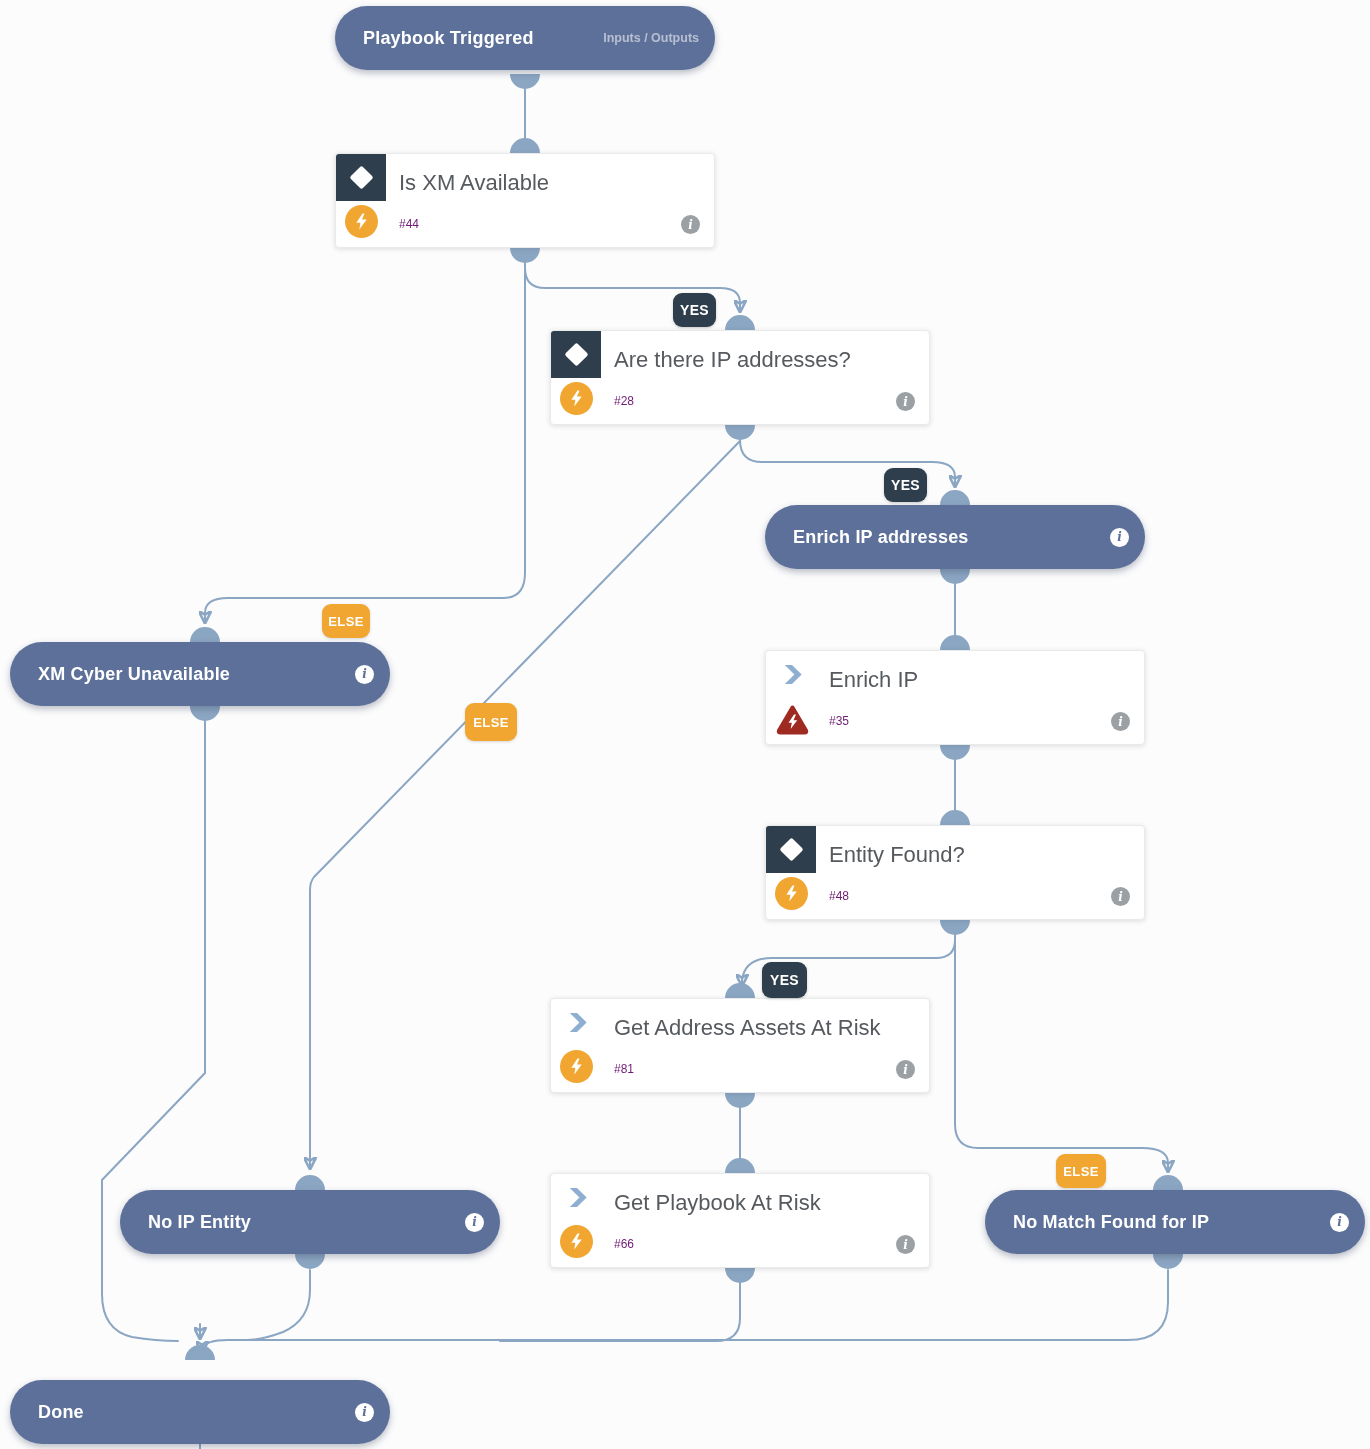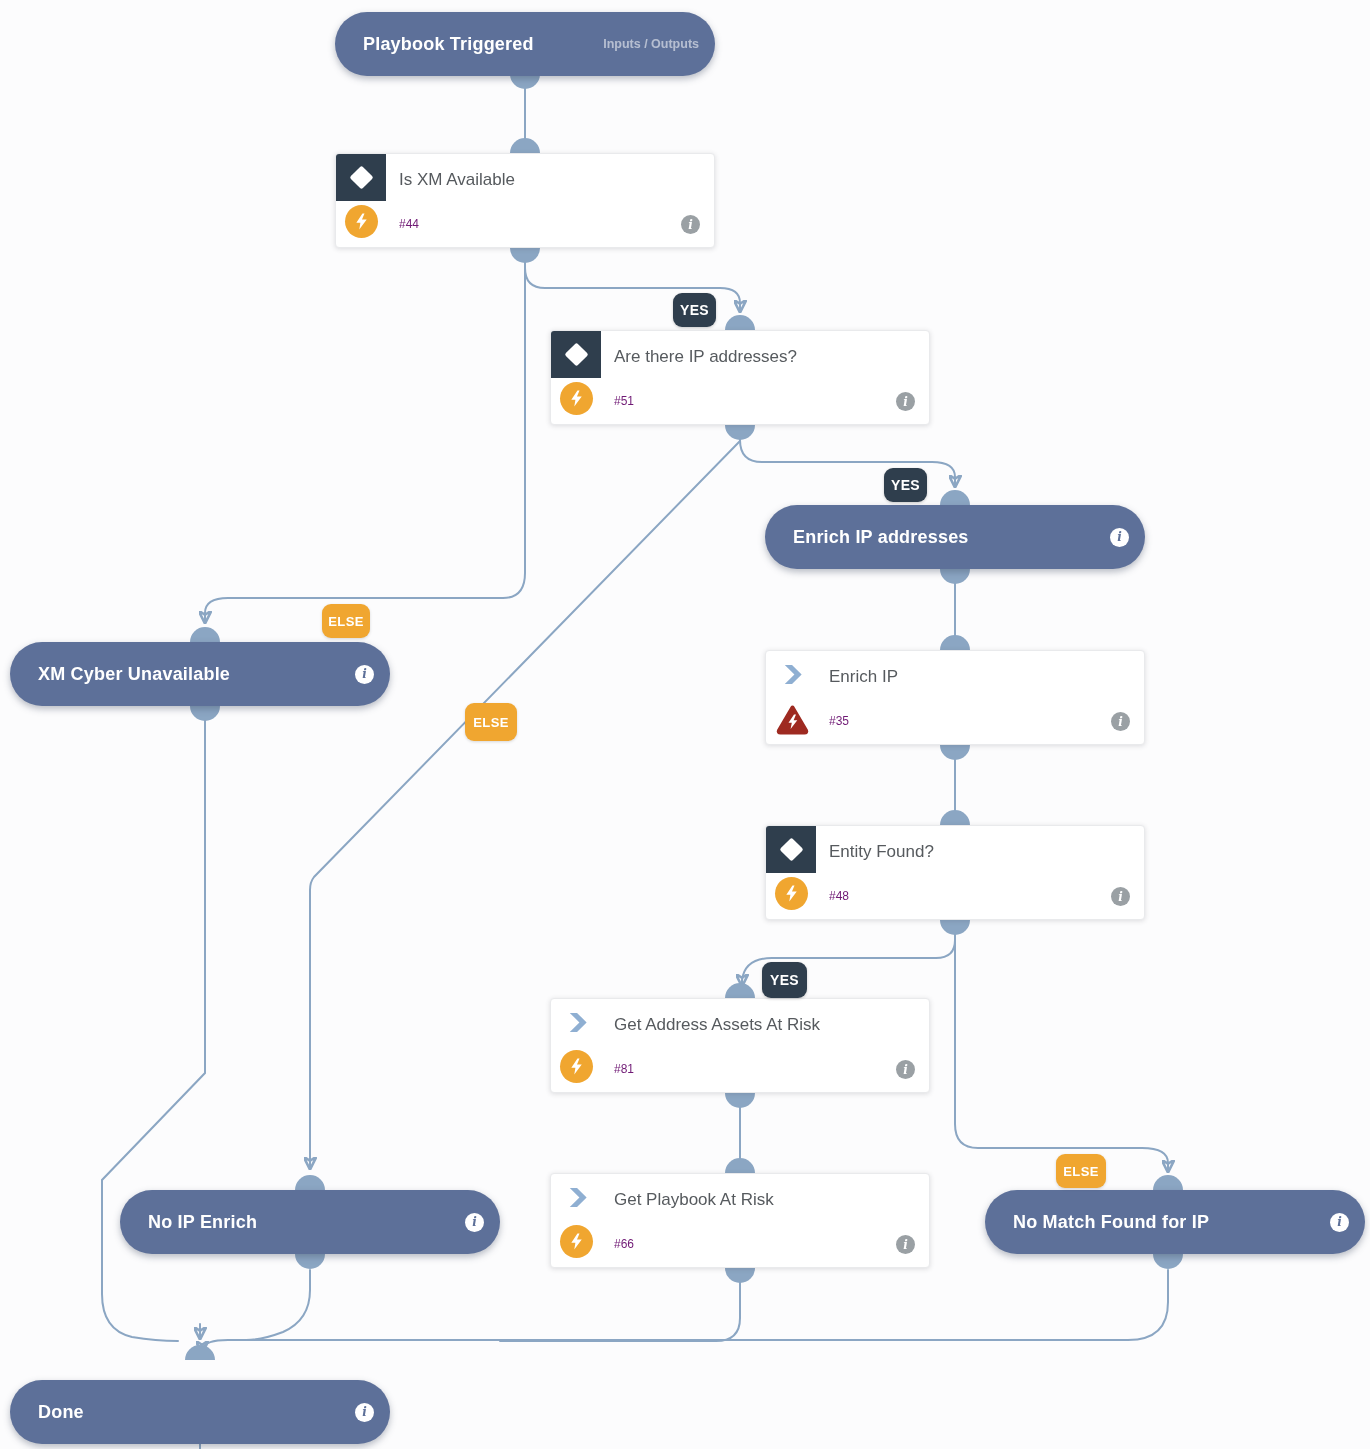--- a/index.html
+++ b/index.html
@@ -40,21 +40,21 @@
     position:absolute;width:380px;height:95px;box-sizing:border-box;
     background:#fff;border:1px solid #e9eaec;border-radius:4px;
     box-shadow:0 1px 5px rgba(50,50,60,.16);
   }
   .cond-box{
     position:absolute;left:0;top:0;width:50px;height:47px;background:#2f3e4d;
     border-radius:3px 0 0 0;display:flex;align-items:center;justify-content:center;
   }
   .diamond{width:17px;height:17px;background:#fff;transform:rotate(45deg);border-radius:2px;}
   .chev{position:absolute;left:14px;top:11px;width:25px;height:25px;}
-  .card-title{position:absolute;left:63px;top:16px;font-size:17px;color:#565a5e;}
+  .card-title{position:absolute;left:63px;top:16px;font-size:22px;color:#565a5e;}
   .bolt-badge{
     position:absolute;left:9px;bottom:9px;width:33px;height:33px;border-radius:50%;
     background:#f0a630;display:flex;align-items:center;justify-content:center;
   }
   .warn-badge{position:absolute;left:10px;bottom:9px;width:33px;height:31px;}
   .task-id{position:absolute;left:63px;bottom:16px;font-size:12px;color:#701a75;}
 
   
   .badge{
     position:absolute;color:#fff;font-weight:700;
@@ -109,21 +109,21 @@
   <div class="nub bot" style="left:725px;top:1268px"></div>
   <div class="nub top" style="left:190px;top:627px"></div>
   <div class="nub bot" style="left:190px;top:706px"></div>
   <div class="nub top" style="left:295px;top:1175px"></div>
   <div class="nub bot" style="left:295px;top:1254px"></div>
   <div class="nub top" style="left:1153px;top:1175px"></div>
   <div class="nub bot" style="left:1153px;top:1254px"></div>
   <div class="nub top" style="left:185px;top:1345px"></div>
   <div class="nub bot" style="left:185px;top:1424px"></div>
 
-  <div class="pill" style="left:335px;top:12px">
+  <div class="pill" style="left:335px;top:6px">
     <span class="pill-title">Playbook Triggered</span>
     <span class="pill-link">Inputs / Outputs</span>
   </div>
 
   <div class="card" style="left:335px;top:153px">
     <div class="cond-box">
         <div class="diamond"></div>
       </div>
     <div class="card-title">Is XM Available</div>
     <div class="bolt-badge">
@@ -138,21 +138,21 @@
   <div class="card" style="left:550px;top:330px">
     <div class="cond-box">
         <div class="diamond"></div>
       </div>
     <div class="card-title">Are there IP addresses?</div>
     <div class="bolt-badge">
       <svg width="19" height="19" viewBox="0 0 24 24">
           <path d="M13.2 2 L5.5 13.6 H10.6 L9.2 22 L18.6 9.4 H12.6 L15.8 2 Z" fill="#fff"></path>
         </svg>
     </div>
-    <div class="task-id">#51</div>
+    <div class="task-id">#28</div>
     <span class="info gray">i</span>
   </div>
 
   <div class="pill" style="left:765px;top:505px">
     <span class="pill-title">Enrich IP addresses</span>
     <span class="info light">i</span>
   </div>
 
   <div class="card" style="left:765px;top:650px">
     <svg class="chev" viewBox="0 0 26 26">
@@ -208,21 +208,21 @@
     <div class="task-id">#66</div>
     <span class="info gray">i</span>
   </div>
 
   <div class="pill" style="left:10px;top:642px">
     <span class="pill-title">XM Cyber Unavailable</span>
     <span class="info light">i</span>
   </div>
 
   <div class="pill" style="left:120px;top:1190px">
-    <span class="pill-title">No IP Enrich</span>
+    <span class="pill-title">No IP Entity</span>
     <span class="info light">i</span>
   </div>
 
   <div class="pill" style="left:985px;top:1190px">
     <span class="pill-title">No Match Found for IP</span>
     <span class="info light">i</span>
   </div>
 
   <div class="pill" style="left:10px;top:1380px">
     <span class="pill-title">Done</span>

